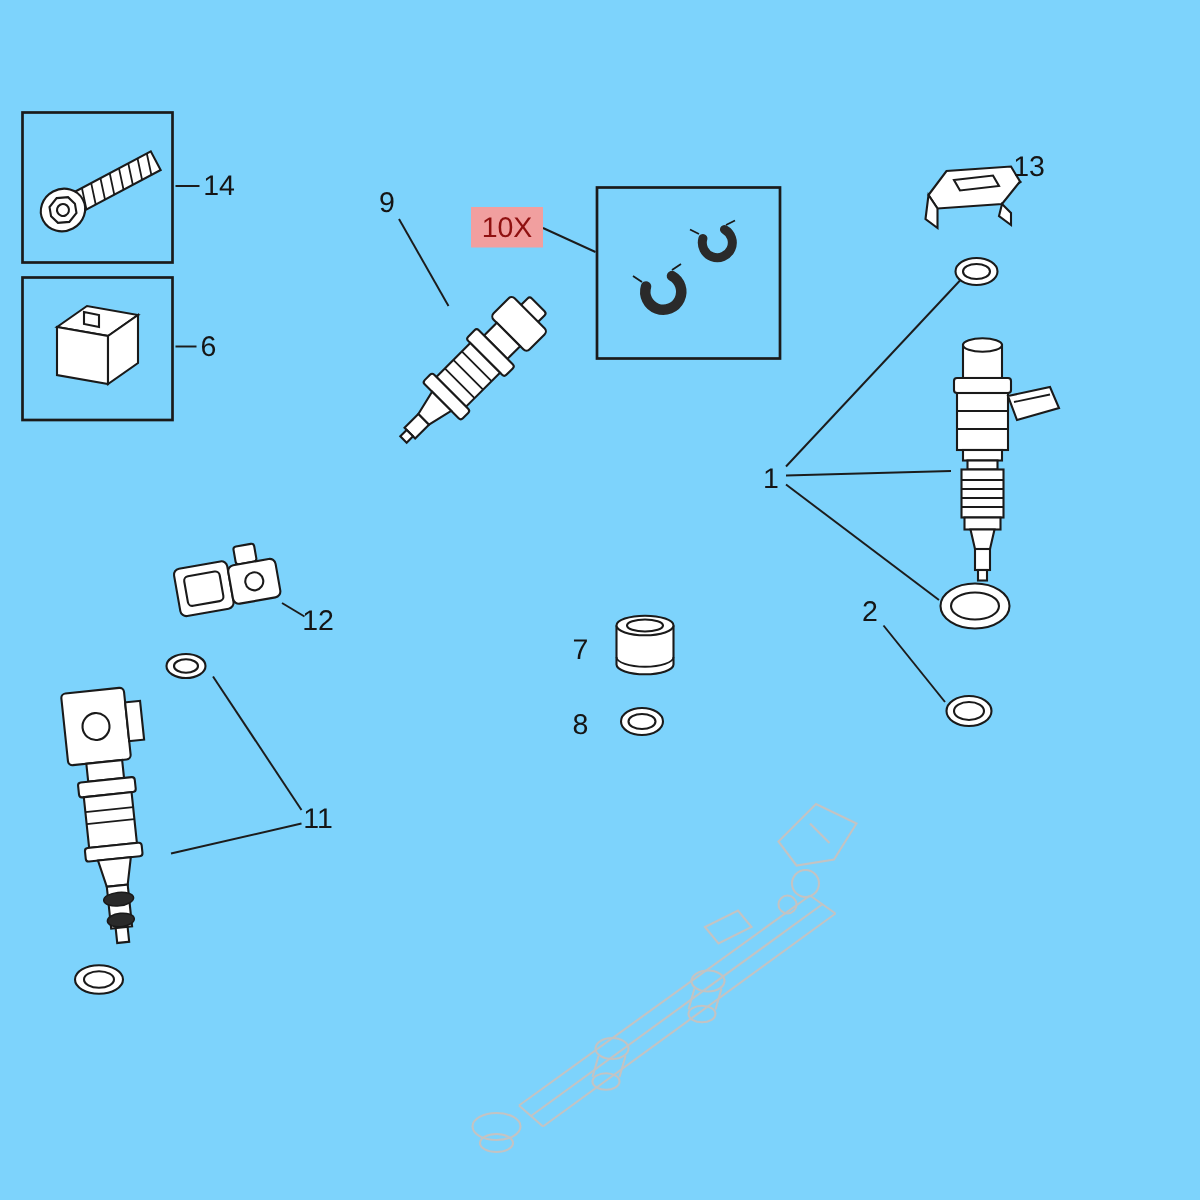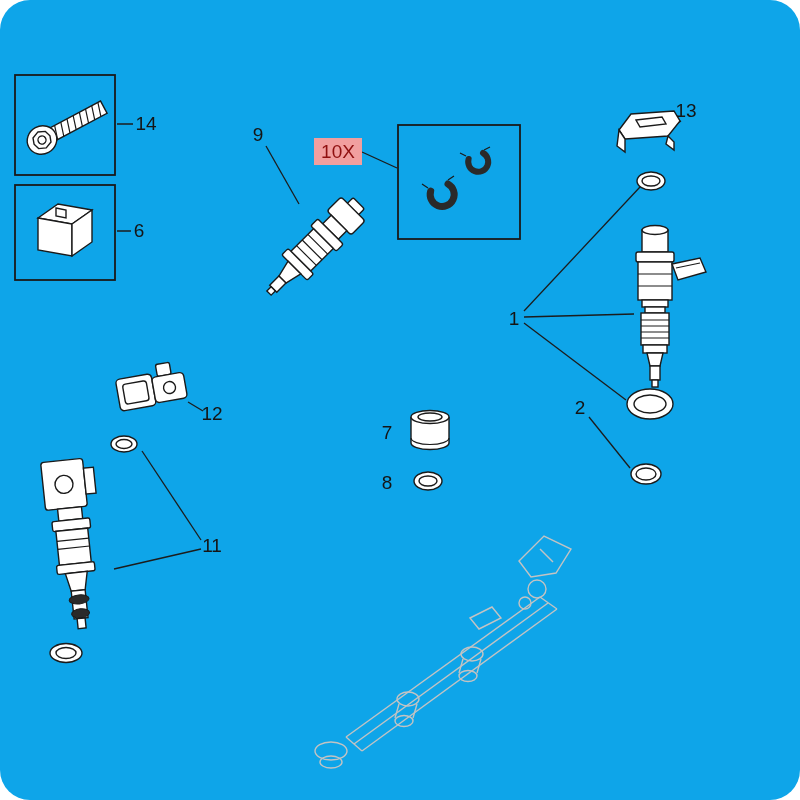--- a/index.html
+++ b/index.html
@@ -1,17 +1,17 @@
 <!DOCTYPE html>
 <html><head>
 <meta charset="utf-8">
 <style>
   html,body{margin:0;padding:0;background:#ffffff;}
-  .canvas{position:relative;width:800px;height:800px;background:#0ea5e9;overflow:hidden;
-          font-family:"Liberation Sans",sans-serif;border-radius:30px;}
+  .canvas{position:relative;width:800px;height:800px;background:#7dd3fc;overflow:hidden;
+          font-family:"Liberation Sans",sans-serif;}
   svg{display:block;}
   svg text{font-family:"Liberation Sans",sans-serif;font-size:19px;}
   .part{fill:#ffffff;stroke:#1a1a1a;stroke-width:1.4;}
   .thin{fill:none;stroke:#1a1a1a;stroke-width:1.2;}
   .dark{fill:#2a2a2a;stroke:#1a1a1a;stroke-width:1;}
 </style>
 </head>
 <body>
 
 <div class="canvas">

